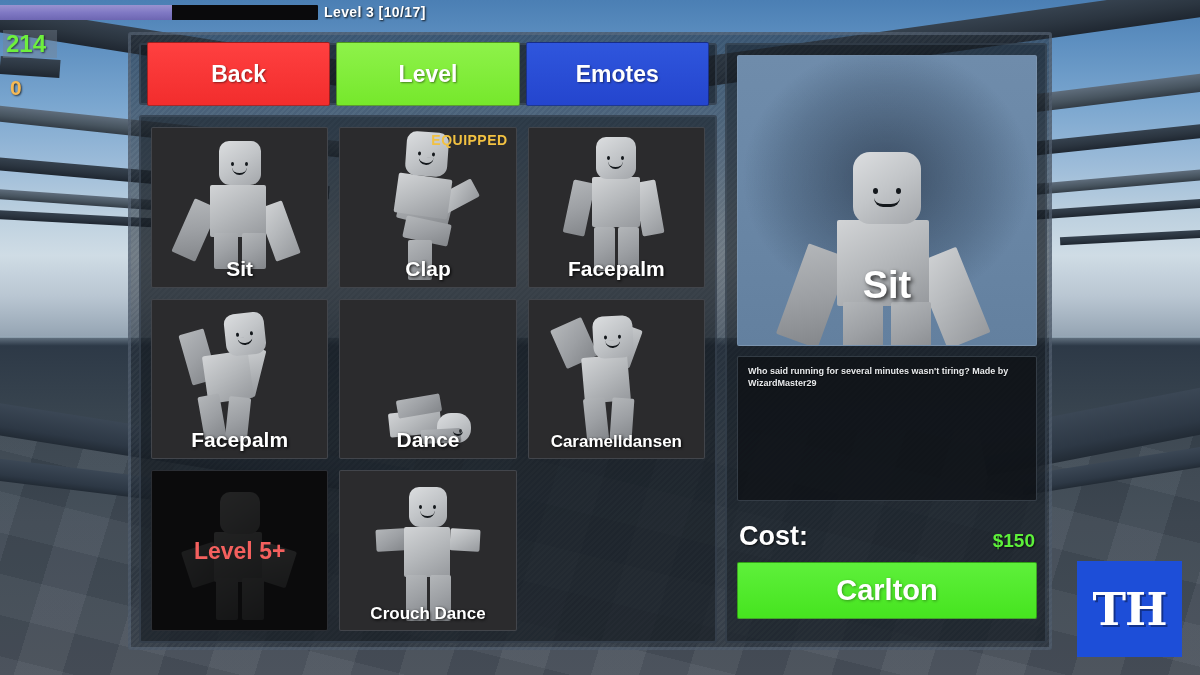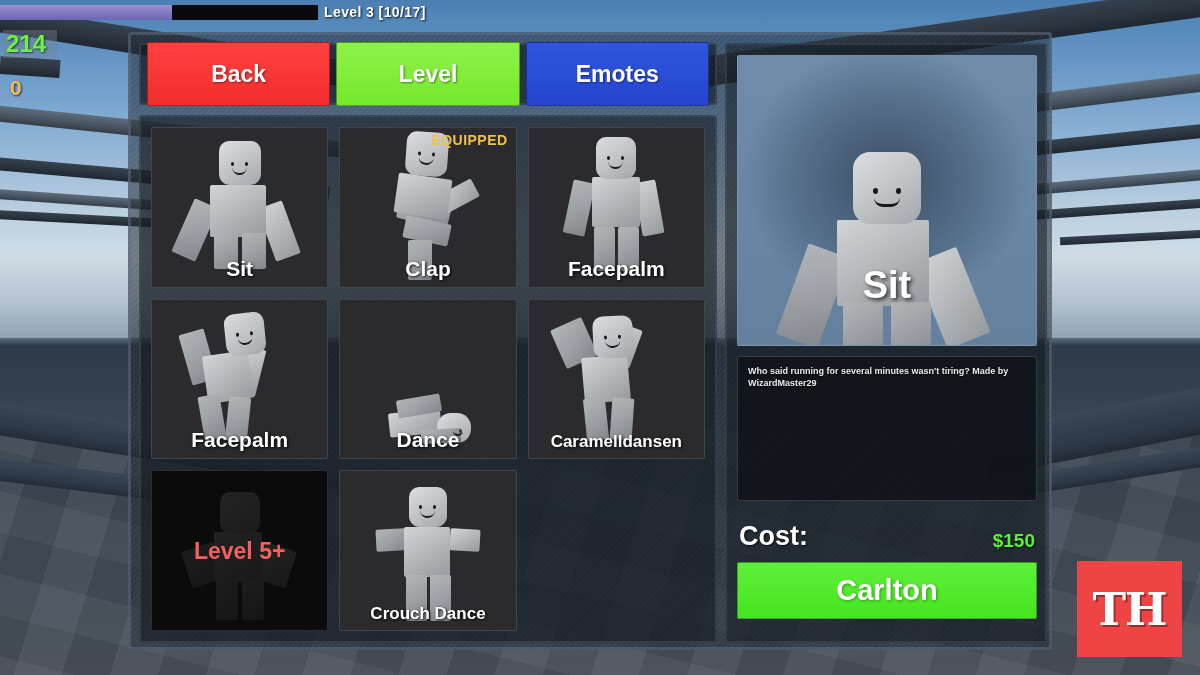--- a/index.html
+++ b/index.html
@@ -248,21 +248,21 @@
     color:#ffffff; font-size:29px; font-weight:bold;
     text-shadow:1px 1px 3px rgba(0,0,0,.35);
     cursor:pointer;
     user-select:none;
   }
 
   
   #watermark {
     position:absolute; right:18px; bottom:18px;
     width:105px; height:96px;
-    background:#ef4444;
+    background:#1d4ed8;
     display:flex; align-items:center; justify-content:center;
   }
   #watermark span {
     color:#ffffff;
     font-family:"DejaVu Serif", serif;
     font-size:45px; font-weight:bold;
     letter-spacing:-1px;
     text-shadow:2px 2px 0 rgba(0,0,0,.35);
   }
 </style>

